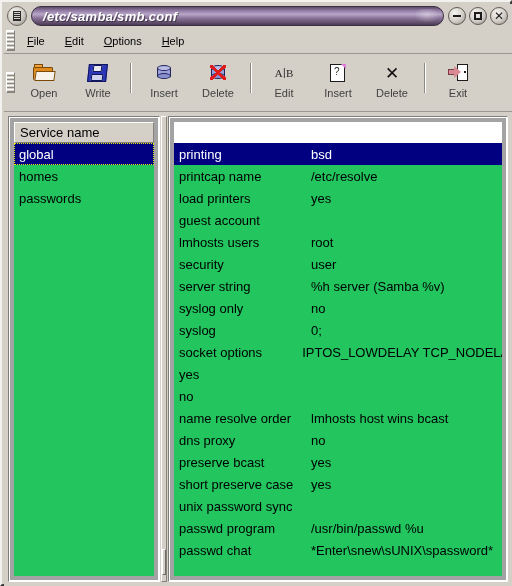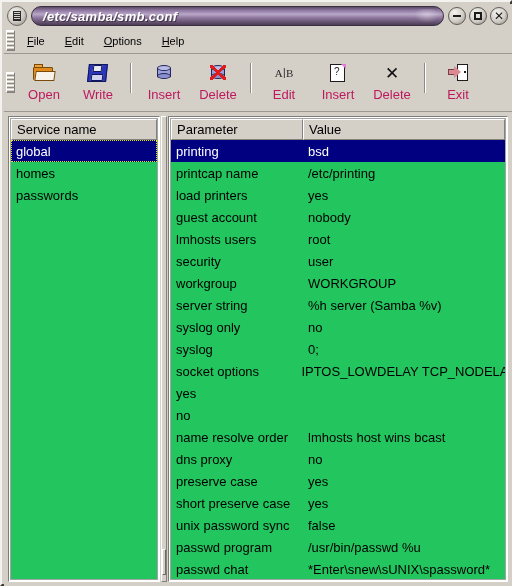--- a/index.html
+++ b/index.html
@@ -100,21 +100,21 @@
     background:#d4d0c8;
     border-bottom:1px solid #9a9892;
     display:flex;align-items:center;
   }
   .tb-items{display:flex;align-items:flex-start;height:53px;padding-top:2px;}
   .tb-btn{
     width:54px;display:flex;flex-direction:column;align-items:center;justify-content:flex-end;
     cursor:default;padding-top:3px;
   }
   .tb-ico{height:26px;display:flex;align-items:center;justify-content:center;}
-  .tb-lbl{font-size:13px;color:#be185d;margin-top:1px;white-space:nowrap;}
+  .tb-lbl{font-size:11px;color:#404040;margin-top:1px;white-space:nowrap;}
   .tb-sep{
     width:2px;height:30px;margin:6px 5px 0 5px;
     border-left:1px solid #8d8a84;border-right:1px solid #ffffff;
     box-sizing:border-box;flex:0 0 auto;
   }
 
   
   .ic-folder{width:22px;height:18px;position:relative;}
   .ic-folder .back{position:absolute;left:0;top:3px;width:20px;height:13px;background:#e08a1e;border:1px solid #7a4a06;box-sizing:border-box;border-radius:1px;}
   .ic-folder .tab{position:absolute;left:1px;top:0px;width:9px;height:4px;background:#f0a23a;border:1px solid #7a4a06;box-sizing:border-box;}
@@ -151,21 +151,21 @@
   }
   .pane{
     position:absolute;top:4px;bottom:4px;
     background:#ffffff;
     border-top:1px solid #7f7d78;border-left:1px solid #7f7d78;
     border-right:1px solid #ffffff;border-bottom:1px solid #ffffff;
     box-sizing:border-box;overflow:hidden;
   }
   .pane-inner{
     position:absolute;left:1px;top:1px;right:1px;bottom:1px;
-    background:#ffffff;border:1px solid #a3a3a3;box-sizing:border-box;overflow:hidden;
+    background:#ffffff;border:4px solid #a3a3a3;box-sizing:border-box;overflow:hidden;
   }
   #left-pane{left:4px;width:152px;}
   #right-pane{left:164px;right:4px;}
 
   .hdr-row{display:flex;height:21px;background:#d4d0c8;}
   .hdr{
     height:21px;background:#d4d0c8;
     border-top:1px solid #ffffff;border-left:1px solid #ffffff;
     border-right:1px solid #85827c;border-bottom:1px solid #85827c;
     box-sizing:border-box;
@@ -354,54 +354,45 @@
           </div>
       </div>
     </div>
 
     <div class="splitter">
       <div class="handle"></div>
     </div>
 
     <div class="pane" id="right-pane">
       <div class="pane-inner">
-        <div class="hdr-row">
-          <div class="hdr c-param">Parameter</div>
-          <div class="hdr c-value">Value</div>
-        </div>
         <div class="rows" id="param-rows">
             <div class="row sel">
               <div class="cell c-param">printing</div>
               <div class="cell c-value">bsd</div>
             </div>
             <div class="row">
               <div class="cell c-param">printcap name</div>
-              <div class="cell c-value">/etc/printing</div>
+              <div class="cell c-value">/etc/resolve</div>
             </div>
             <div class="row">
               <div class="cell c-param">load printers</div>
               <div class="cell c-value">yes</div>
             </div>
             <div class="row">
               <div class="cell c-param">guest account</div>
-              <div class="cell c-value">nobody</div>
             </div>
             <div class="row">
               <div class="cell c-param">lmhosts users</div>
               <div class="cell c-value">root</div>
             </div>
             <div class="row">
               <div class="cell c-param">security</div>
               <div class="cell c-value">user</div>
             </div>
             <div class="row">
-              <div class="cell c-param">workgroup</div>
-              <div class="cell c-value">WORKGROUP</div>
-            </div>
-            <div class="row">
               <div class="cell c-param">server string</div>
               <div class="cell c-value">%h server (Samba %v)</div>
             </div>
             <div class="row">
               <div class="cell c-param">syslog only</div>
               <div class="cell c-value">no</div>
             </div>
             <div class="row">
               <div class="cell c-param">syslog</div>
               <div class="cell c-value">0;</div>
@@ -418,30 +409,29 @@
             </div>
             <div class="row">
               <div class="cell c-param">name resolve order</div>
               <div class="cell c-value">lmhosts host wins bcast</div>
             </div>
             <div class="row">
               <div class="cell c-param">dns proxy</div>
               <div class="cell c-value">no</div>
             </div>
             <div class="row">
-              <div class="cell c-param">preserve case</div>
+              <div class="cell c-param">preserve bcast</div>
               <div class="cell c-value">yes</div>
             </div>
             <div class="row">
               <div class="cell c-param">short preserve case</div>
               <div class="cell c-value">yes</div>
             </div>
             <div class="row">
               <div class="cell c-param">unix password sync</div>
-              <div class="cell c-value">false</div>
             </div>
             <div class="row">
               <div class="cell c-param">passwd program</div>
               <div class="cell c-value">/usr/bin/passwd %u</div>
             </div>
             <div class="row">
               <div class="cell c-param">passwd chat</div>
               <div class="cell c-value">*Enter\snew\sUNIX\spassword*</div>
             </div>
           </div>

